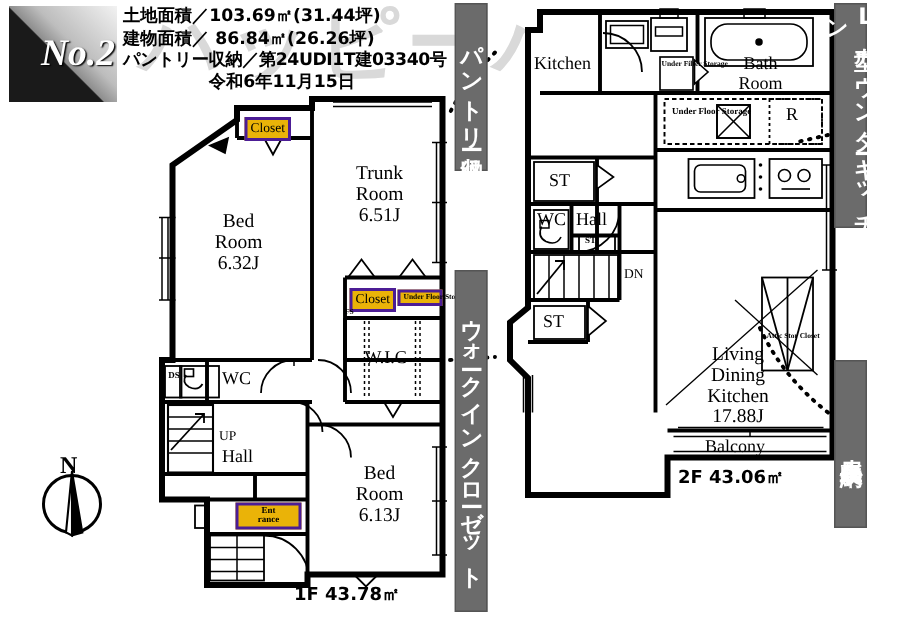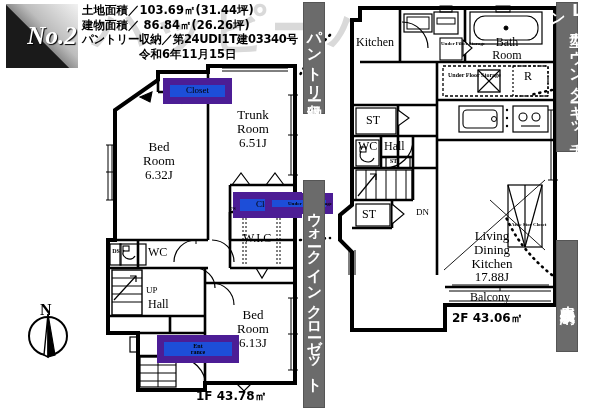--- a/index.html
+++ b/index.html
@@ -76,21 +76,21 @@
     position:absolute;z-index:4;
     font-family:"Liberation Serif",serif;
     color:#000;text-align:center;white-space:nowrap;
     line-height:1.06;pointer-events:none;
   }
   .big{font-size:13px;}
   .mid{font-size:12px;}
   .sm{font-size:9px;}
   .xs{font-size:6px;font-weight:bold;line-height:1.0;}
   .tiny{font-size:5px;font-weight:bold;line-height:1.0;}
-  .boxed{border:7px solid #4c1d95;background:#1d4ed8;padding:1px 16px;}
+  .boxed{border:2px solid #4c1d95;background:#eab308;padding:1px 2px;}
   .area{
     font-family:"DejaVu Sans",sans-serif;
     font-size:12px;font-weight:bold;
   }
 </style>
 </head>
 <body>
 
 <div id="root">
 
@@ -409,21 +409,21 @@
   <div class="lbl mid" style="left:481px;top:36px;width:52px;">
     <div>Bath</div>
     <div>Room</div>
   </div>
   <div class="lbl tiny" style="left:441px;top:41px;width:20px;">Under Filter Storage</div>
 
   <div class="lbl mid" style="left:366px;top:114px;">ST</div>
   <div class="lbl mid" style="left:358px;top:140px;">WC</div>
   <div class="lbl mid" style="left:384px;top:140px;">Hall</div>
   <div class="lbl xs" style="left:390px;top:158px;">ST</div>
-  <div class="lbl sm" style="left:416px;top:178px;margin-top:30px;">DN</div>
+  <div class="lbl sm" style="left:416px;top:178px;">DN</div>
   <div class="lbl mid" style="left:362px;top:208px;">ST</div>
 
   <div class="lbl xs" style="left:448px;top:72px;width:28px;">Under Floor Storage</div>
   <div class="lbl mid" style="left:524px;top:70px;">R</div>
 
   <div class="lbl big" style="left:440px;top:186px;width:104px;margin-top:43px;">
     <div>Living</div>
     <div>Dining</div>
     <div>Kitchen</div>
     <div>17.88J</div>

